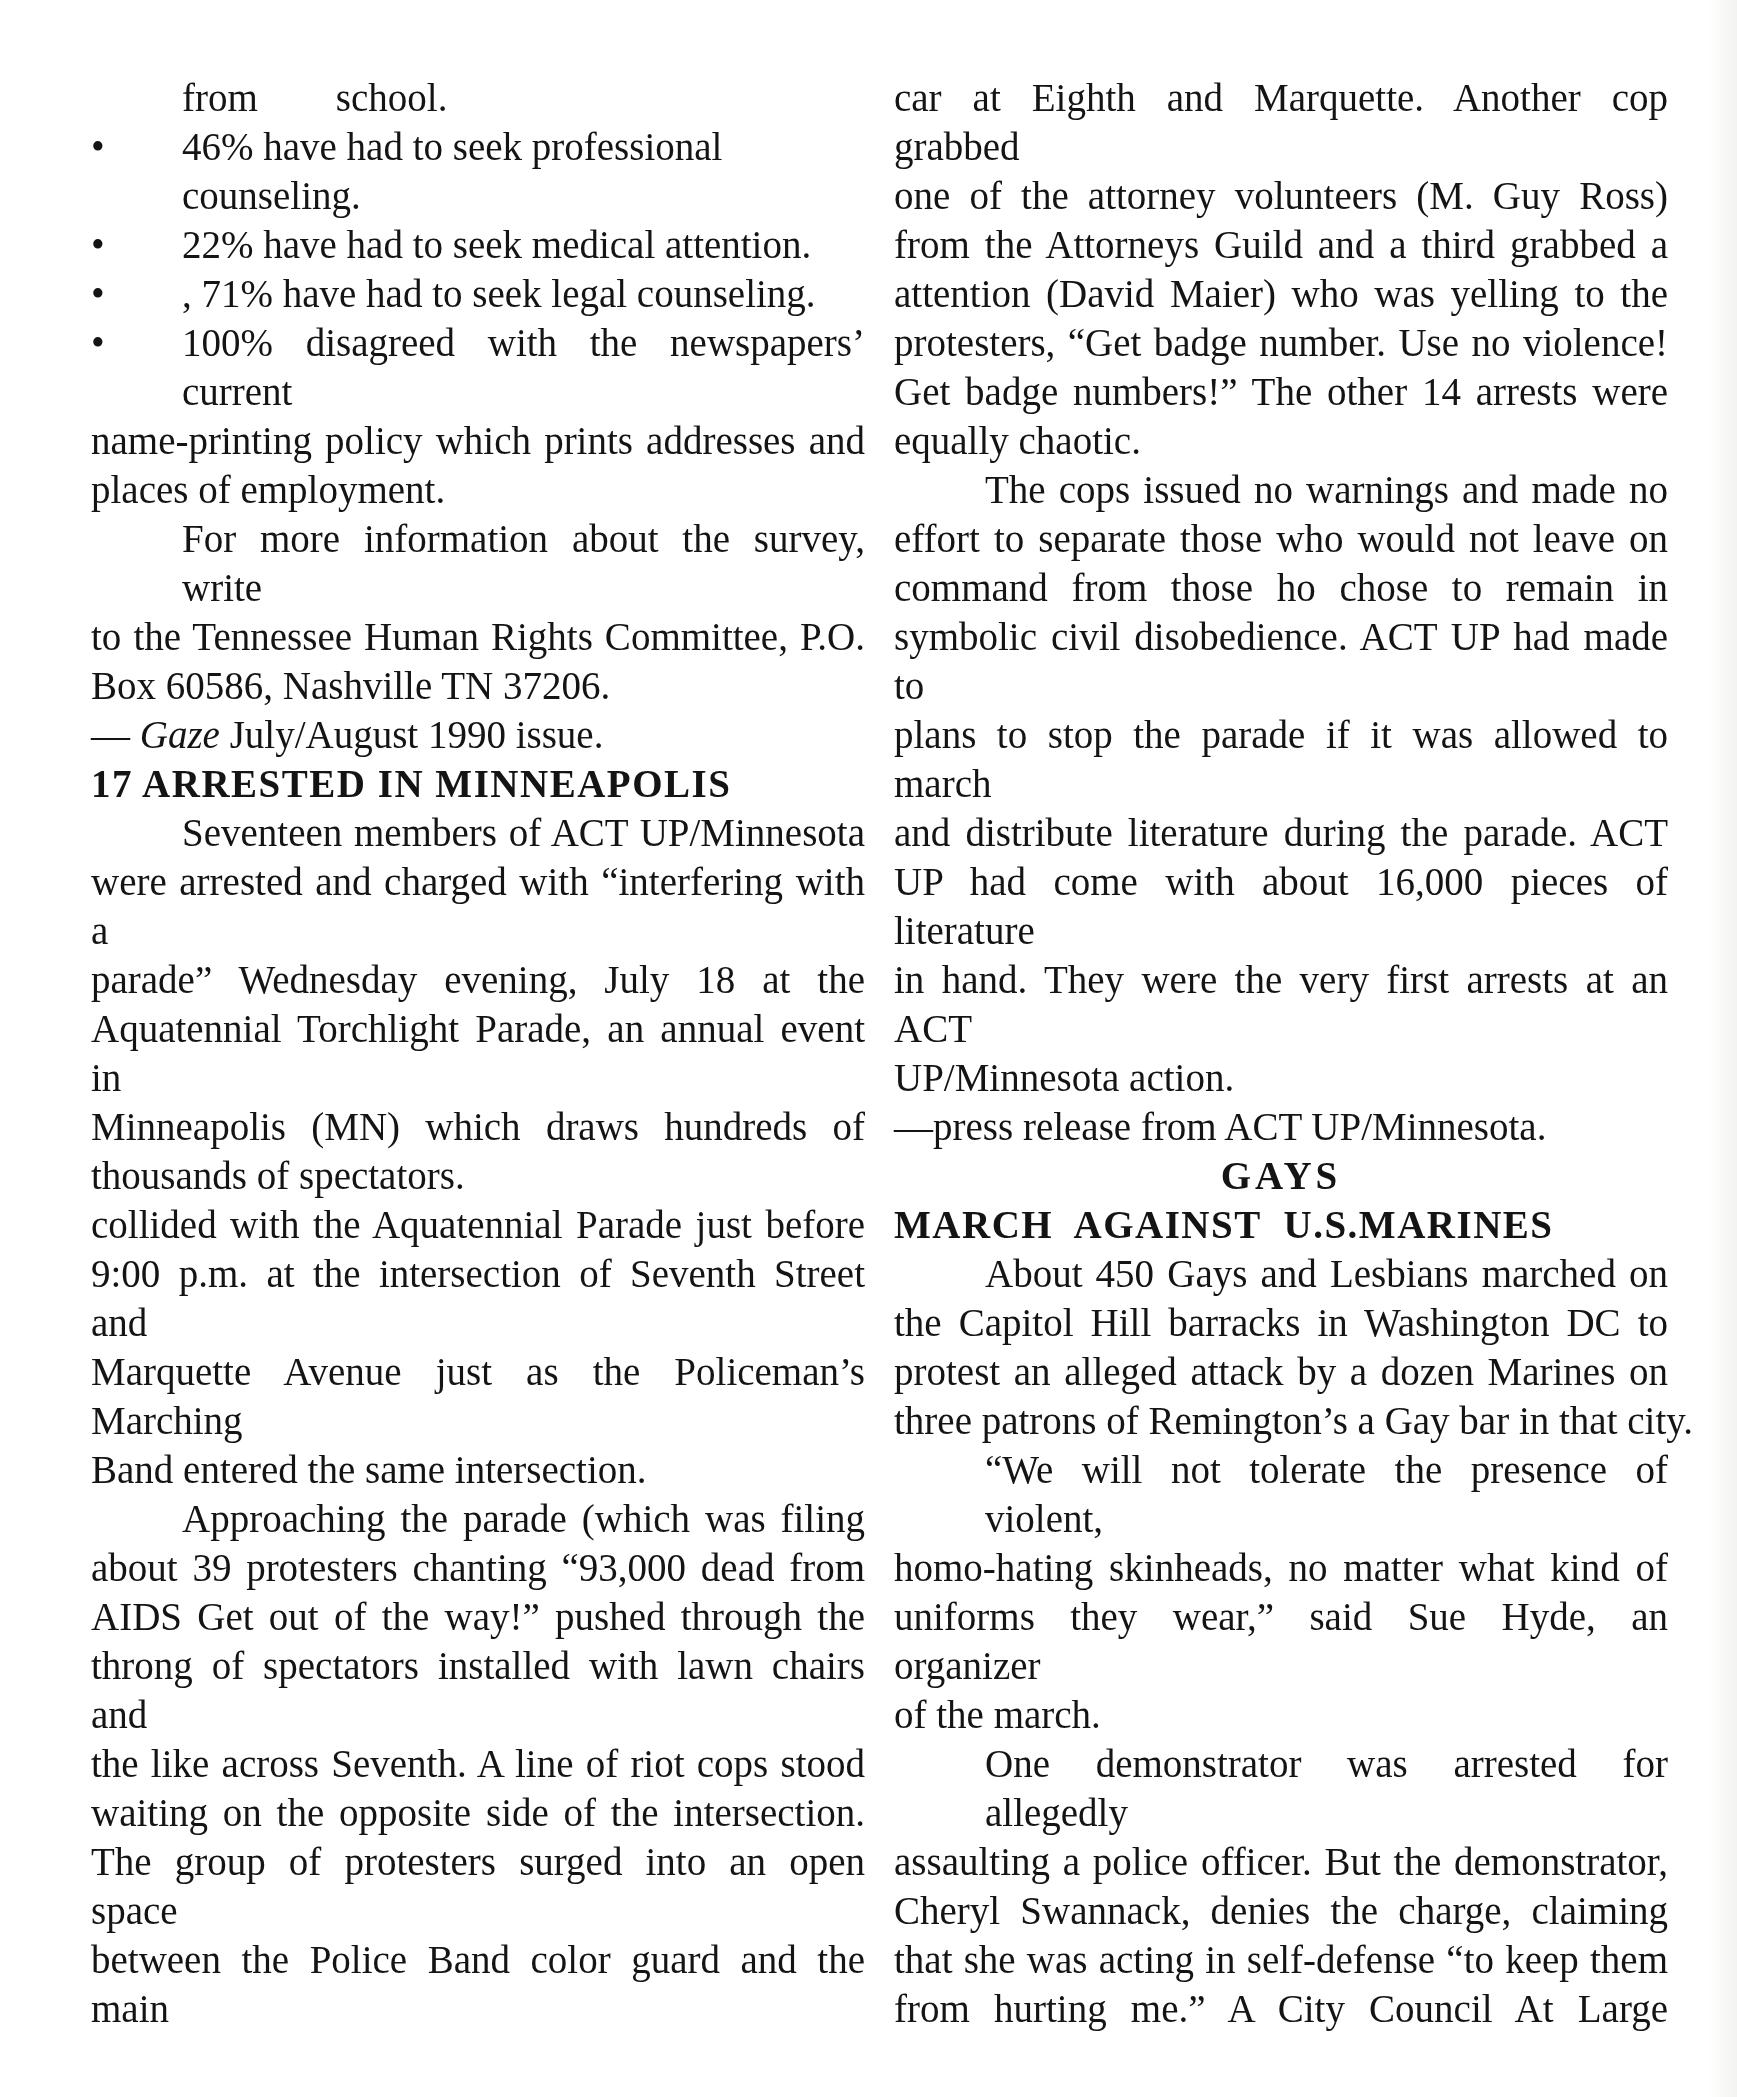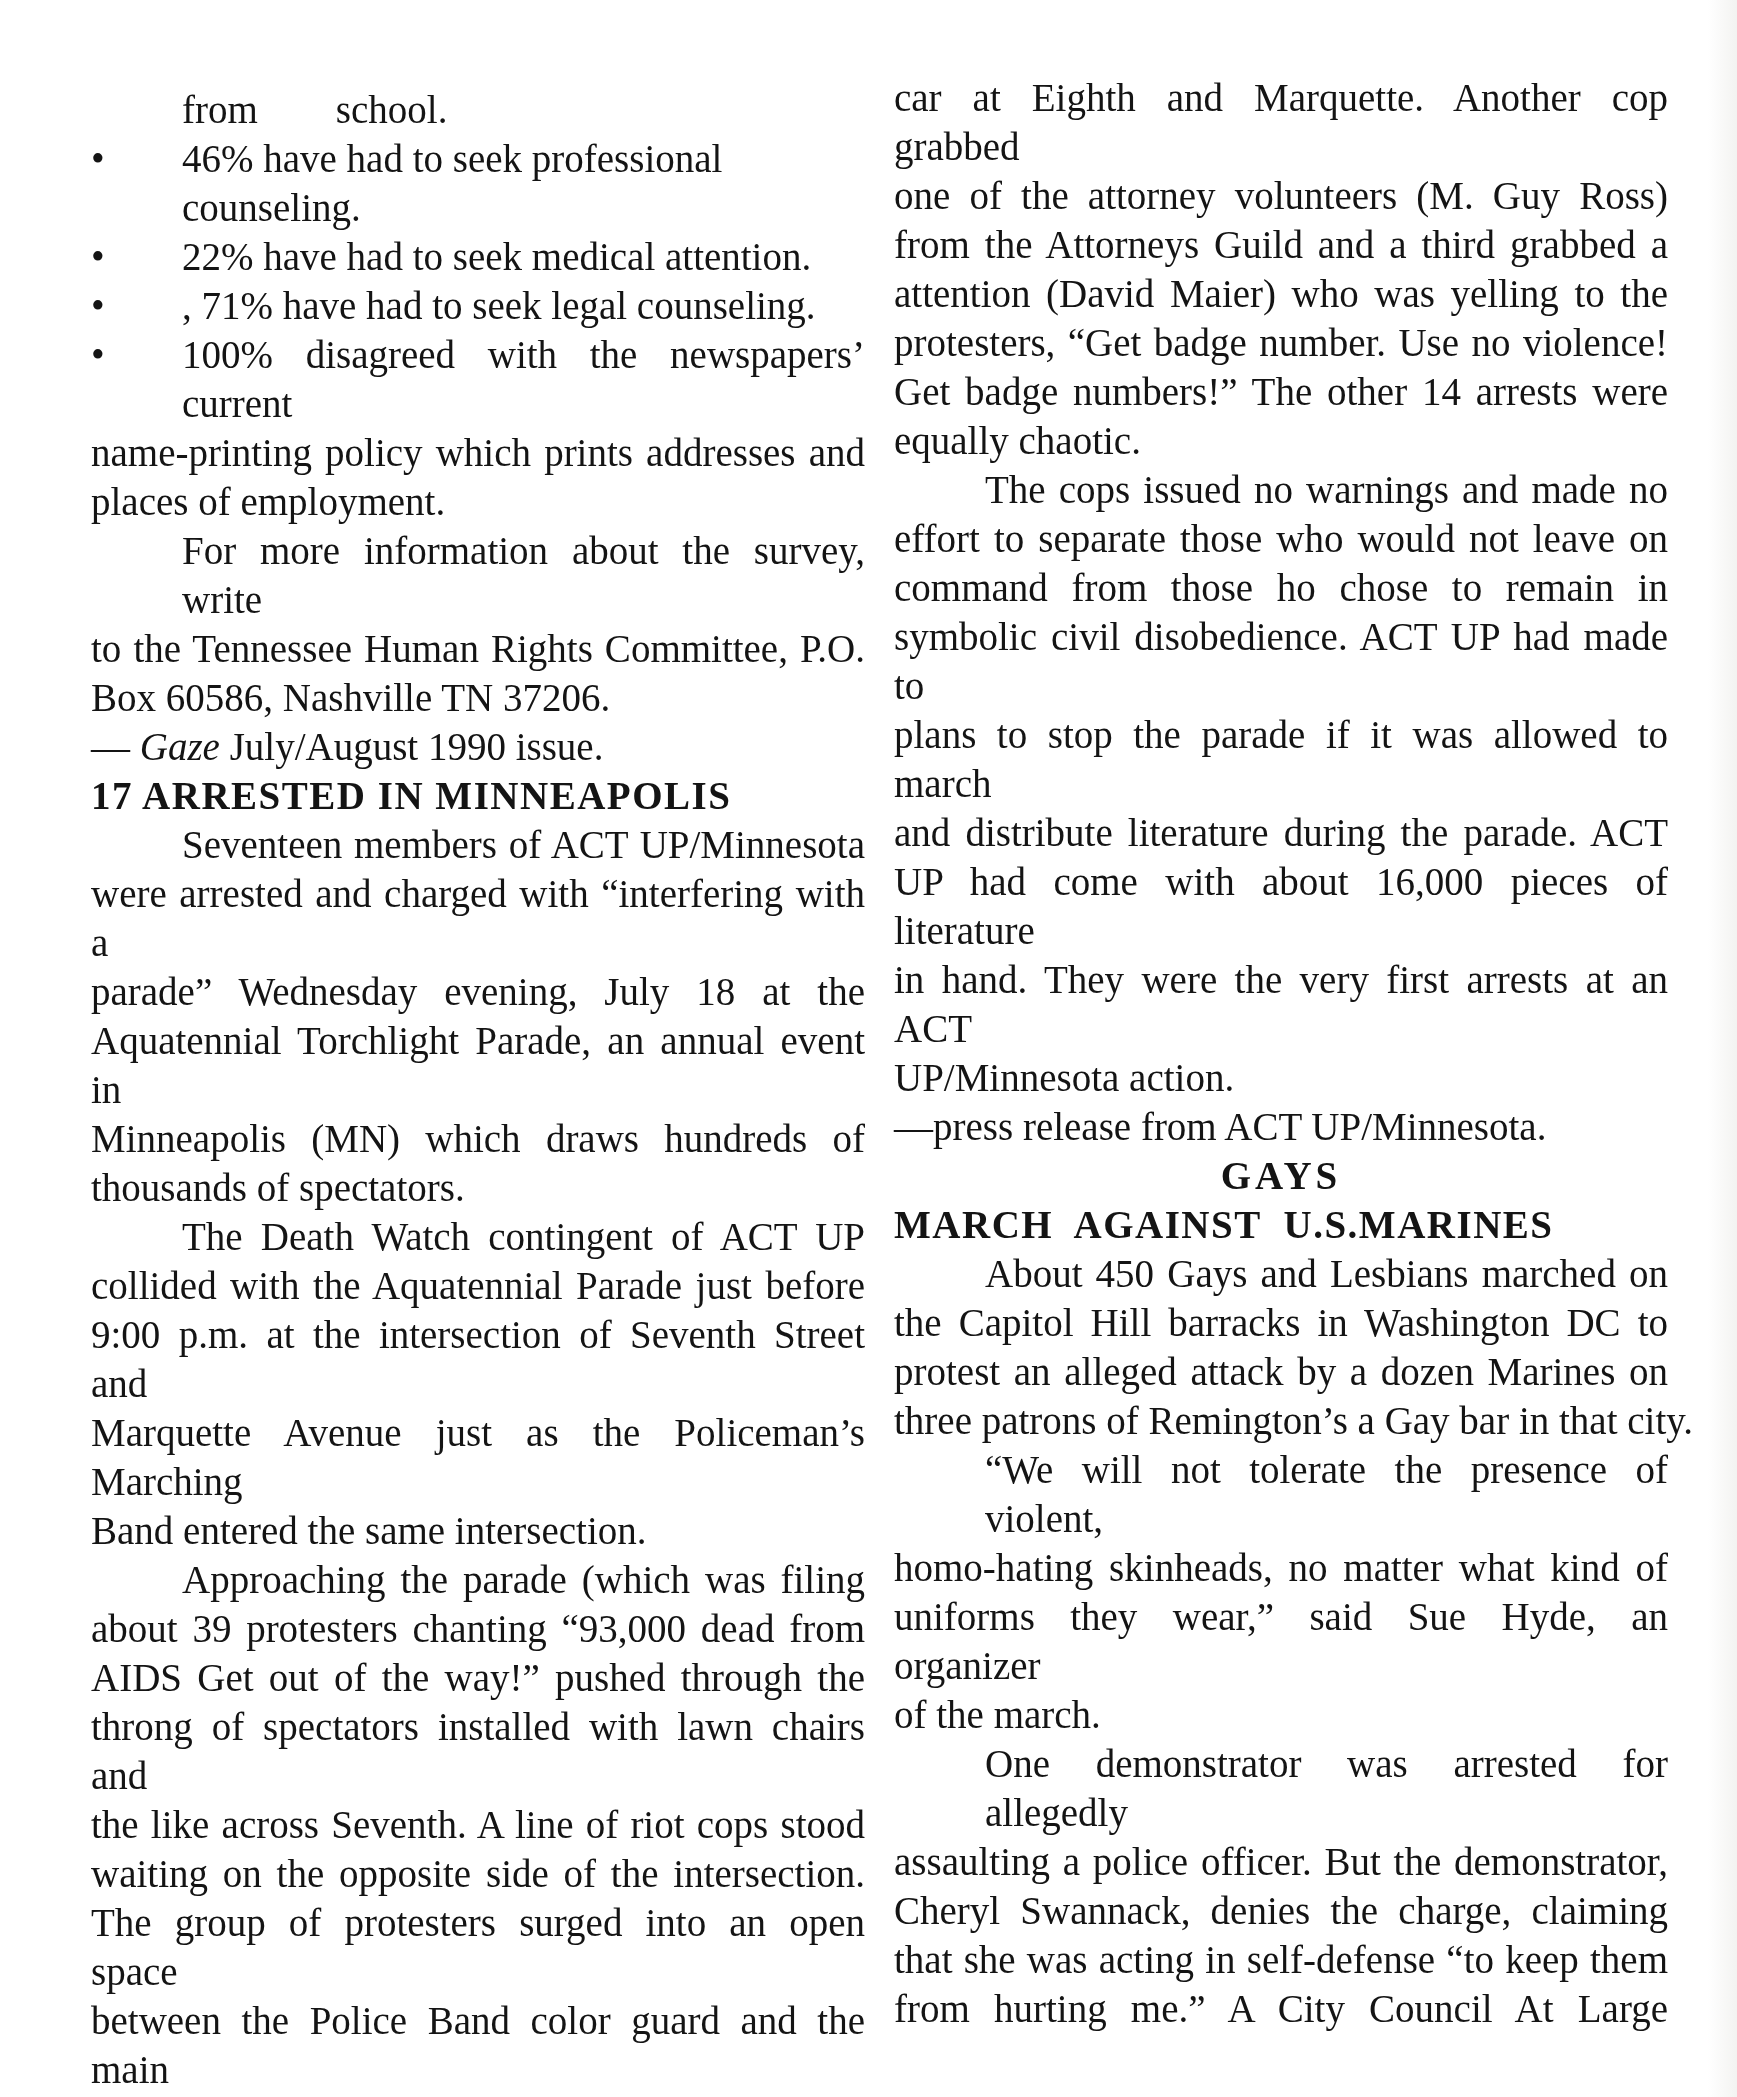--- a/index.html
+++ b/index.html
@@ -18,21 +18,21 @@
   .para { display: block; }
   .shadow-edge { position: absolute; right: 0; top: 0; width: 29px; height: 2097px;
                  background: linear-gradient(to right, #ffffff, #f3f3f1); }
 </style>
 </head>
 <body>
 
 <div class="shadow-edge"></div>
 
 <div class="col col-left">
-  <span class="line indent" style="white-space:pre;margin-top:12px;">from        school.</span>
+  <span class="line indent" style="white-space:pre;">from        school.</span>
 
   <div>
     <span class="bullet">
       <span class="dot">•</span>
       <span class="line">46% have had to seek professional</span>
       <span class="line">counseling.</span>
     </span>
     <span class="bullet">
       <span class="dot">•</span>
       <span class="line">22% have had to seek medical attention.</span>
@@ -62,21 +62,20 @@
   <div class="para">
     <span class="line just indent">Seventeen members of ACT UP/Minnesota</span>
     <span class="line just">were arrested and charged with “interfering with a</span>
     <span class="line just">parade” Wednesday evening, July 18 at the</span>
     <span class="line just">Aquatennial Torchlight Parade, an annual event in</span>
     <span class="line just">Minneapolis (MN) which draws hundreds of</span>
     <span class="line">thousands of spectators.</span>
   </div>
 
   <div class="para">
-    <span class="line just indent">The Death Watch contingent of ACT UP</span>
     <span class="line just">collided with the Aquatennial Parade just before</span>
     <span class="line just">9:00 p.m. at the intersection of Seventh Street and</span>
     <span class="line just">Marquette Avenue just as the Policeman’s Marching</span>
     <span class="line">Band entered the same intersection.</span>
   </div>
 
   <div class="para">
     <span class="line just indent">Approaching the parade (which was filing</span>
     <span class="line just">about 39  protesters chanting “93,000 dead from</span>
     <span class="line just">AIDS  Get out of the way!” pushed through the</span>

